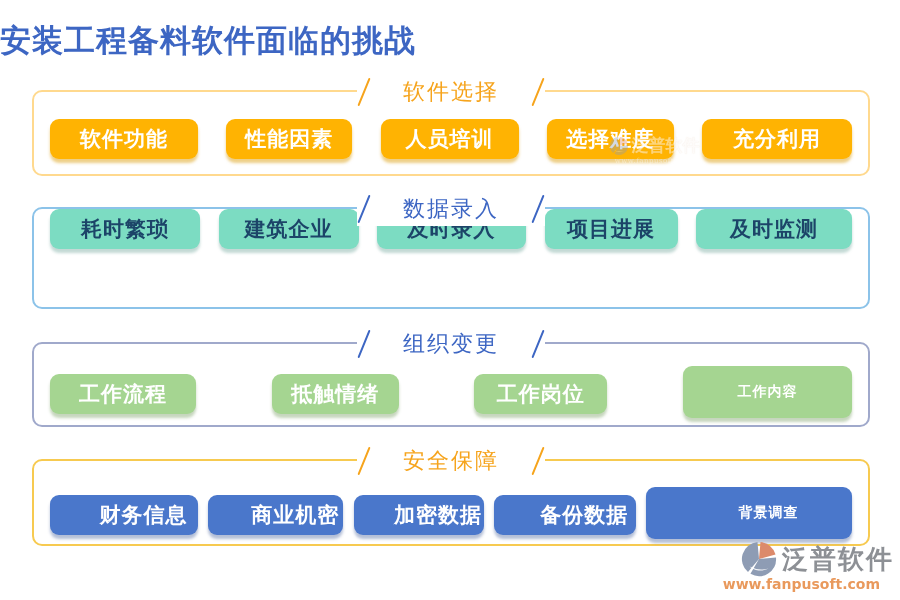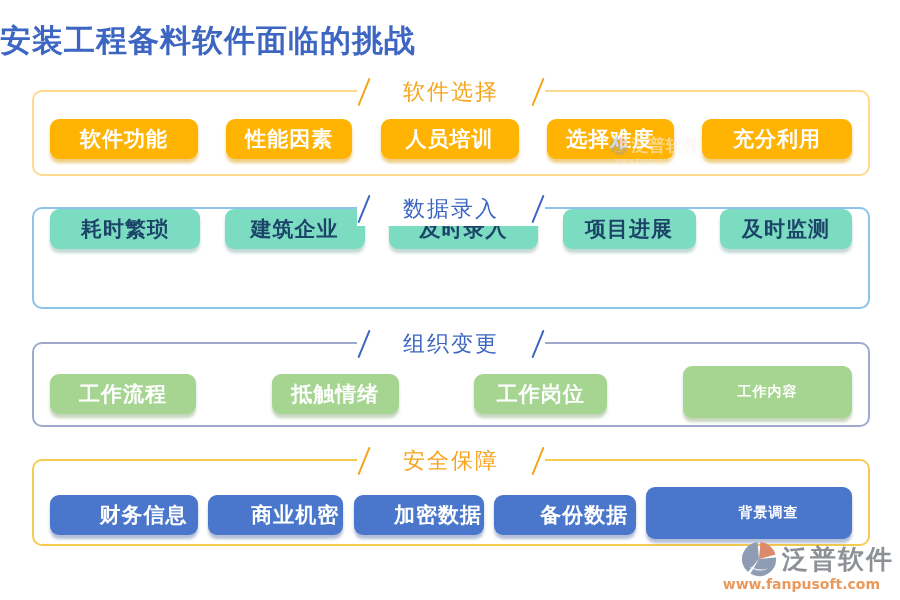--- a/index.html
+++ b/index.html
@@ -90,21 +90,21 @@
     <div class="group-header">
       <span class="slash"></span>
       <span class="group-title">数据录入</span>
       <span class="slash"></span>
     </div>
     <div class="row">
       <div class="btn" style="width:150px">耗时繁琐</div>
       <div class="btn" style="width:140px">建筑企业</div>
       <div class="btn" style="width:149px">及时录入</div>
       <div class="btn" style="width:133px">项目进展</div>
-      <div class="btn" style="width:132px">及时监测</div>
+      <div class="btn" style="width:156px">及时监测</div>
     </div>
   </section>
 
   <section class="group sec-2" style="--accent: #3d66c3; --border: #a0a9cb; --btn-bg: #a5d591; --btn-fg: #ffffff;">
     <div class="group-header">
       <span class="slash"></span>
       <span class="group-title">组织变更</span>
       <span class="slash"></span>
     </div>
     <div class="row">

